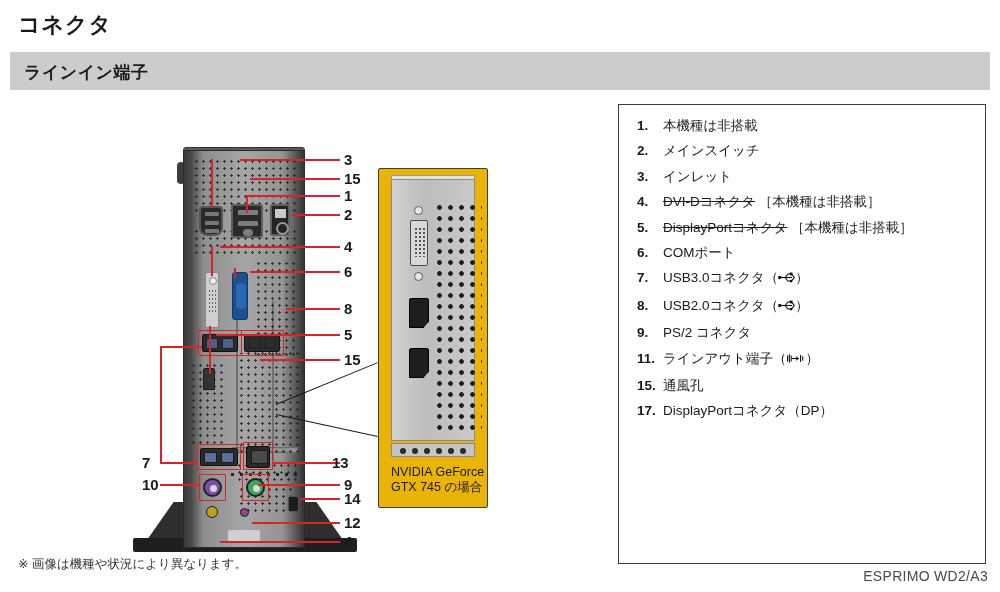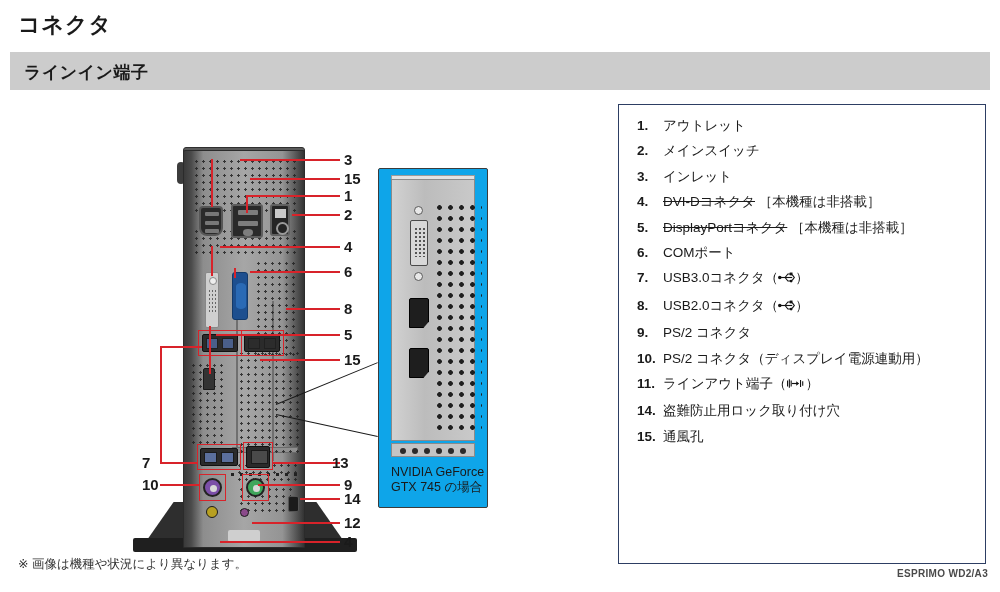--- a/index.html
+++ b/index.html
@@ -301,21 +301,21 @@
     border: 1.6px solid #d8232a;
     background: transparent;
   }
 
   
   #inset {
     position: absolute;
     left: 378px; top: 168px;
     width: 110px; height: 340px;
     border: 1.4px solid #3b3b3b;
-    background: #0ea5e9;
+    background: #eab308;
     border-radius: 2px;
     padding-left: 32px;
   }
   .gfx-panel {
     position: absolute;
     left: 12px; top: 10px;
     width: 84px; height: 262px;
     background: linear-gradient(to right,#d2d2d2,#bcbcbc 40%,#c9c9c9);
     border: 1px solid #8a8a8a;
   }
@@ -411,24 +411,23 @@
     flex: 0 0 26px;
     font-size: 13.5px;
   }
   .lg-text { flex: 1; }
   .lg-strike { text-decoration: line-through; }
   .ico { display: inline-block; vertical-align: -2px; }
 
   #legend-caption {
     position: absolute;
     right: 12px; top: 568px;
-    font-size: 10px;
+    font-size: 14px;
     color: #4a4a4a;
     letter-spacing: 0.3px;
-    font-weight: bold;
   }
 </style>
 </head>
 <body>
 
 <div id="page-title">コネクタ</div>
 
 <div id="section-bar">
   <div id="section-bar-label">ラインイン端子</div>
 </div>
@@ -574,21 +573,21 @@
   <div id="inset-label">NVIDIA GeForce
 GTX 745 の場合</div>
 </div>
 
 <div id="footnote">※ 画像は機種や状況により異なります。</div>
 
 <div id="legend">
   <ul id="legend-list">
       <li>
         <span class="lg-num">1.</span>
-        <span class="lg-text"><span>アウトレット</span></span>
+        <span class="lg-text"><span>本機種は非搭載</span></span>
       </li>
       <li>
         <span class="lg-num">2.</span>
         <span class="lg-text"><span>メインスイッチ</span></span>
       </li>
       <li>
         <span class="lg-num">3.</span>
         <span class="lg-text"><span>インレット</span></span>
       </li>
       <li>
@@ -625,35 +624,31 @@
                 <path d="M10 9 L14 14 H18" stroke="#111" stroke-width="1.6" fill="none"></path>
                 <circle cx="18.5" cy="14" r="2" fill="#111"></circle>
                 <path d="M20 5 L23 9 L20 13" stroke="#111" stroke-width="1.6" fill="none"></path>
               </svg></span>）</span></span>
       </li>
       <li>
         <span class="lg-num">9.</span>
         <span class="lg-text"><span>PS/2 コネクタ</span></span>
       </li>
       <li>
-        <span class="lg-num">10.</span>
-        <span class="lg-text"><span>PS/2 コネクタ（ディスプレイ電源連動用）</span></span>
-      </li>
-      <li>
         <span class="lg-num">11.</span>
         <span class="lg-text"><span>ラインアウト端子</span><span>（<span class="ico"><svg width="19" height="13" viewBox="0 0 26 18">
                 <path d="M2 5 v8 M4.5 3 v12 M7 5 v8" stroke="#111" stroke-width="1.5"></path>
                 <path d="M8 9 H17" stroke="#111" stroke-width="1.6"></path>
                 <path d="M14 6 L18 9 L14 12 Z" fill="#111"></path>
                 <path d="M20 4 v10 M23 6 v6" stroke="#111" stroke-width="1.5"></path>
               </svg></span>）</span></span>
       </li>
       <li>
-        <span class="lg-num">14.</span>
-        <span class="lg-text"><span>盗難防止用ロック取り付け穴</span></span>
-      </li>
-      <li>
         <span class="lg-num">15.</span>
         <span class="lg-text"><span>通風孔</span></span>
+      </li>
+      <li>
+        <span class="lg-num">17.</span>
+        <span class="lg-text"><span>DisplayPortコネクタ（DP）</span></span>
       </li>
     </ul>
 </div>
 <div id="legend-caption">ESPRIMO WD2/A3</div>
 
 </body></html>

